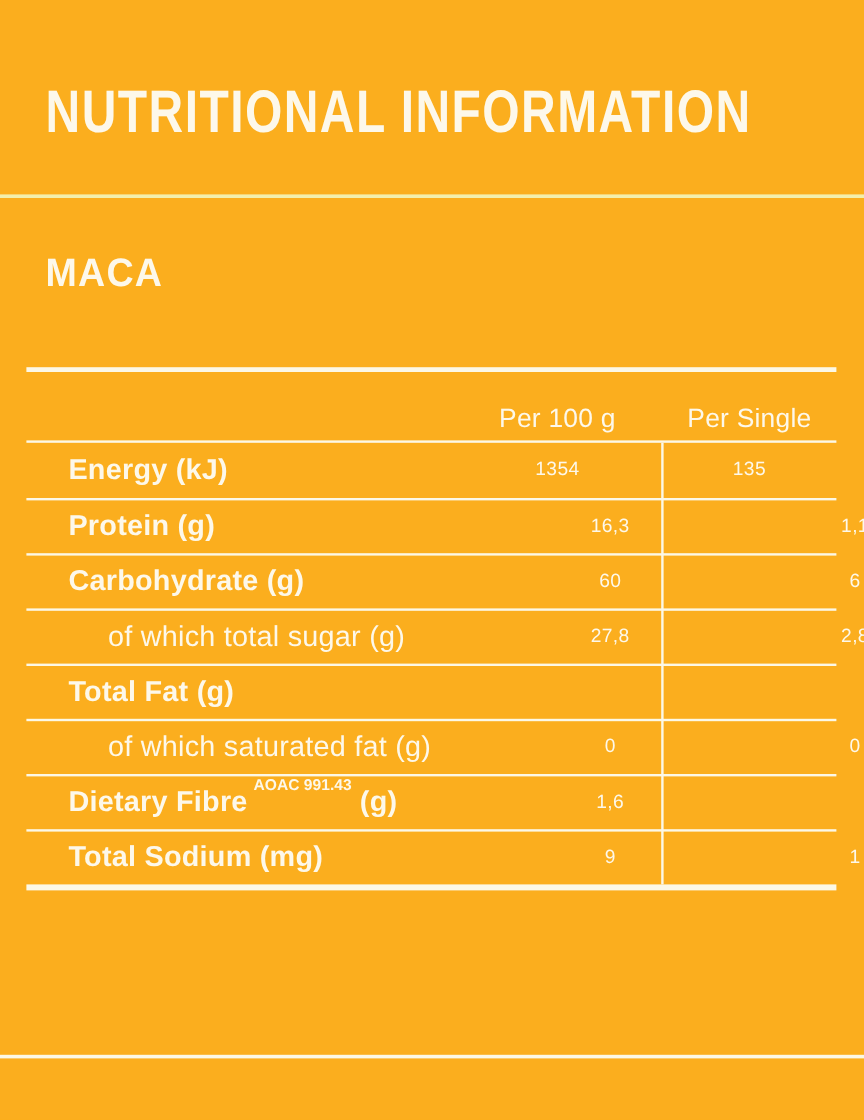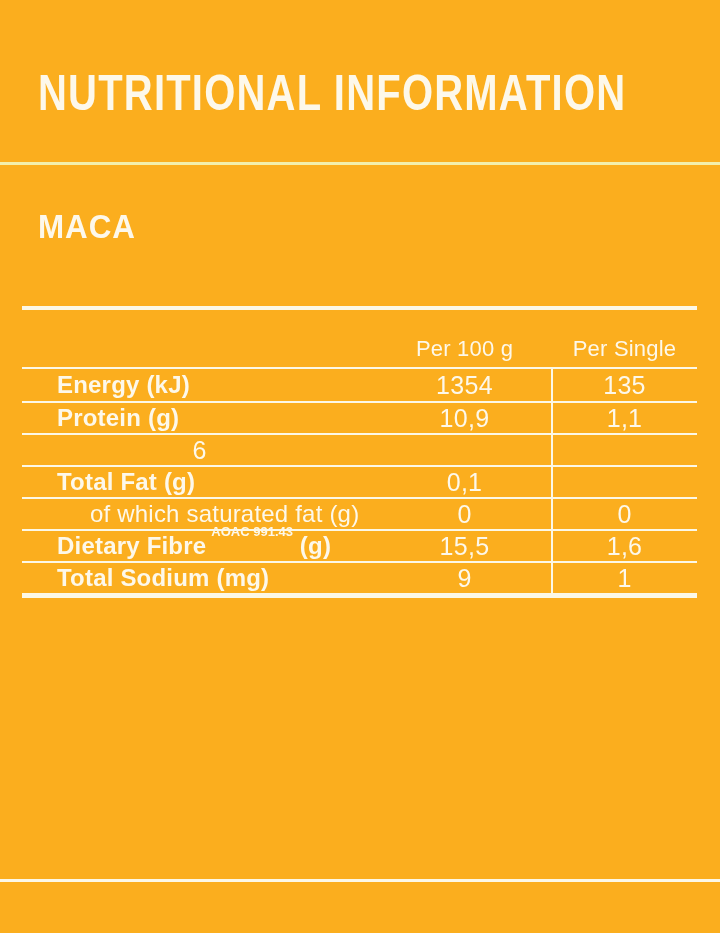--- a/index.html
+++ b/index.html
@@ -49,33 +49,33 @@
     padding-bottom:7px;font-size:22px;line-height:23px;text-align:center;
     font-weight:400;letter-spacing:0.2px;
   }
   .tbody{position:relative;}
   .vline{
     position:absolute;left:529px;top:0;bottom:0;width:2px;
     background:var(--rule-table);
   }
   .row{
     display:grid;grid-template-columns:355px 175px 145px;
-    height:32px;align-items:center;
+    height:46px;align-items:center;
   }
-  .row + .row{border-top:2px solid var(--rule-table);}
+  .row + .row{border-top:2px solid var(--rule-table);gap:44px;}
   .rlabel{
     font-size:24px;font-weight:700;padding-left:35px;white-space:nowrap;
     letter-spacing:0.2px;
   }
   .row.sub .rlabel{font-weight:400;padding-left:68px;}
   .rlabel sup{
     font-size:13px;font-weight:700;position:relative;top:-9px;margin-left:5px;
     letter-spacing:0;
   }
-  .val{font-size:25px;font-weight:400;text-align:center;letter-spacing:0.3px;}
+  .val{font-size:16px;font-weight:400;text-align:center;letter-spacing:0.3px;}
 
   .rule-bottom{
     position:absolute;left:0;right:0;top:879px;height:3px;
     background:var(--rule-table);
   }
 </style>
 </head>
 <body>
 
 <div class="canvas">
@@ -100,43 +100,48 @@
       <div class="vline"></div>
 
   <div class="row">
     <div class="rlabel"><span class="label-text">Energy (kJ)</span></div>
     <div class="val val-100">1354</div>
     <div class="val val-serving">135</div>
   </div>
 
   <div class="row">
     <div class="rlabel"><span class="label-text">Protein (g)</span></div>
-    <div class="val val-100">10,9</div>
+    <div class="val val-100">16,3</div>
     <div class="val val-serving">1,1</div>
   </div>
 
   <div class="row">
+    <div class="rlabel"><span class="label-text">Carbohydrate (g)</span></div>
+    <div class="val val-100">60</div>
     <div class="val val-serving">6</div>
   </div>
 
+  <div class="row sub">
+    <div class="rlabel"><span class="label-text">of which total sugar (g)</span></div>
+    <div class="val val-100">27,8</div>
+    <div class="val val-serving">2,8</div>
+  </div>
 
   <div class="row">
     <div class="rlabel"><span class="label-text">Total Fat (g)</span></div>
-    <div class="val val-serving">0,1</div>
   </div>
 
   <div class="row sub">
     <div class="rlabel"><span class="label-text">of which saturated fat (g)</span></div>
     <div class="val val-100">0</div>
     <div class="val val-serving">0</div>
   </div>
 
   <div class="row">
     <div class="rlabel"><span class="label-text">Dietary Fibre</span><sup>AOAC 991.43</sup><span class="label-suffix"> (g)</span></div>
-    <div class="val val-100">15,5</div>
     <div class="val val-serving">1,6</div>
   </div>
 
   <div class="row">
     <div class="rlabel"><span class="label-text">Total Sodium (mg)</span></div>
     <div class="val val-100">9</div>
     <div class="val val-serving">1</div>
   </div>
 </div>
   </div>

